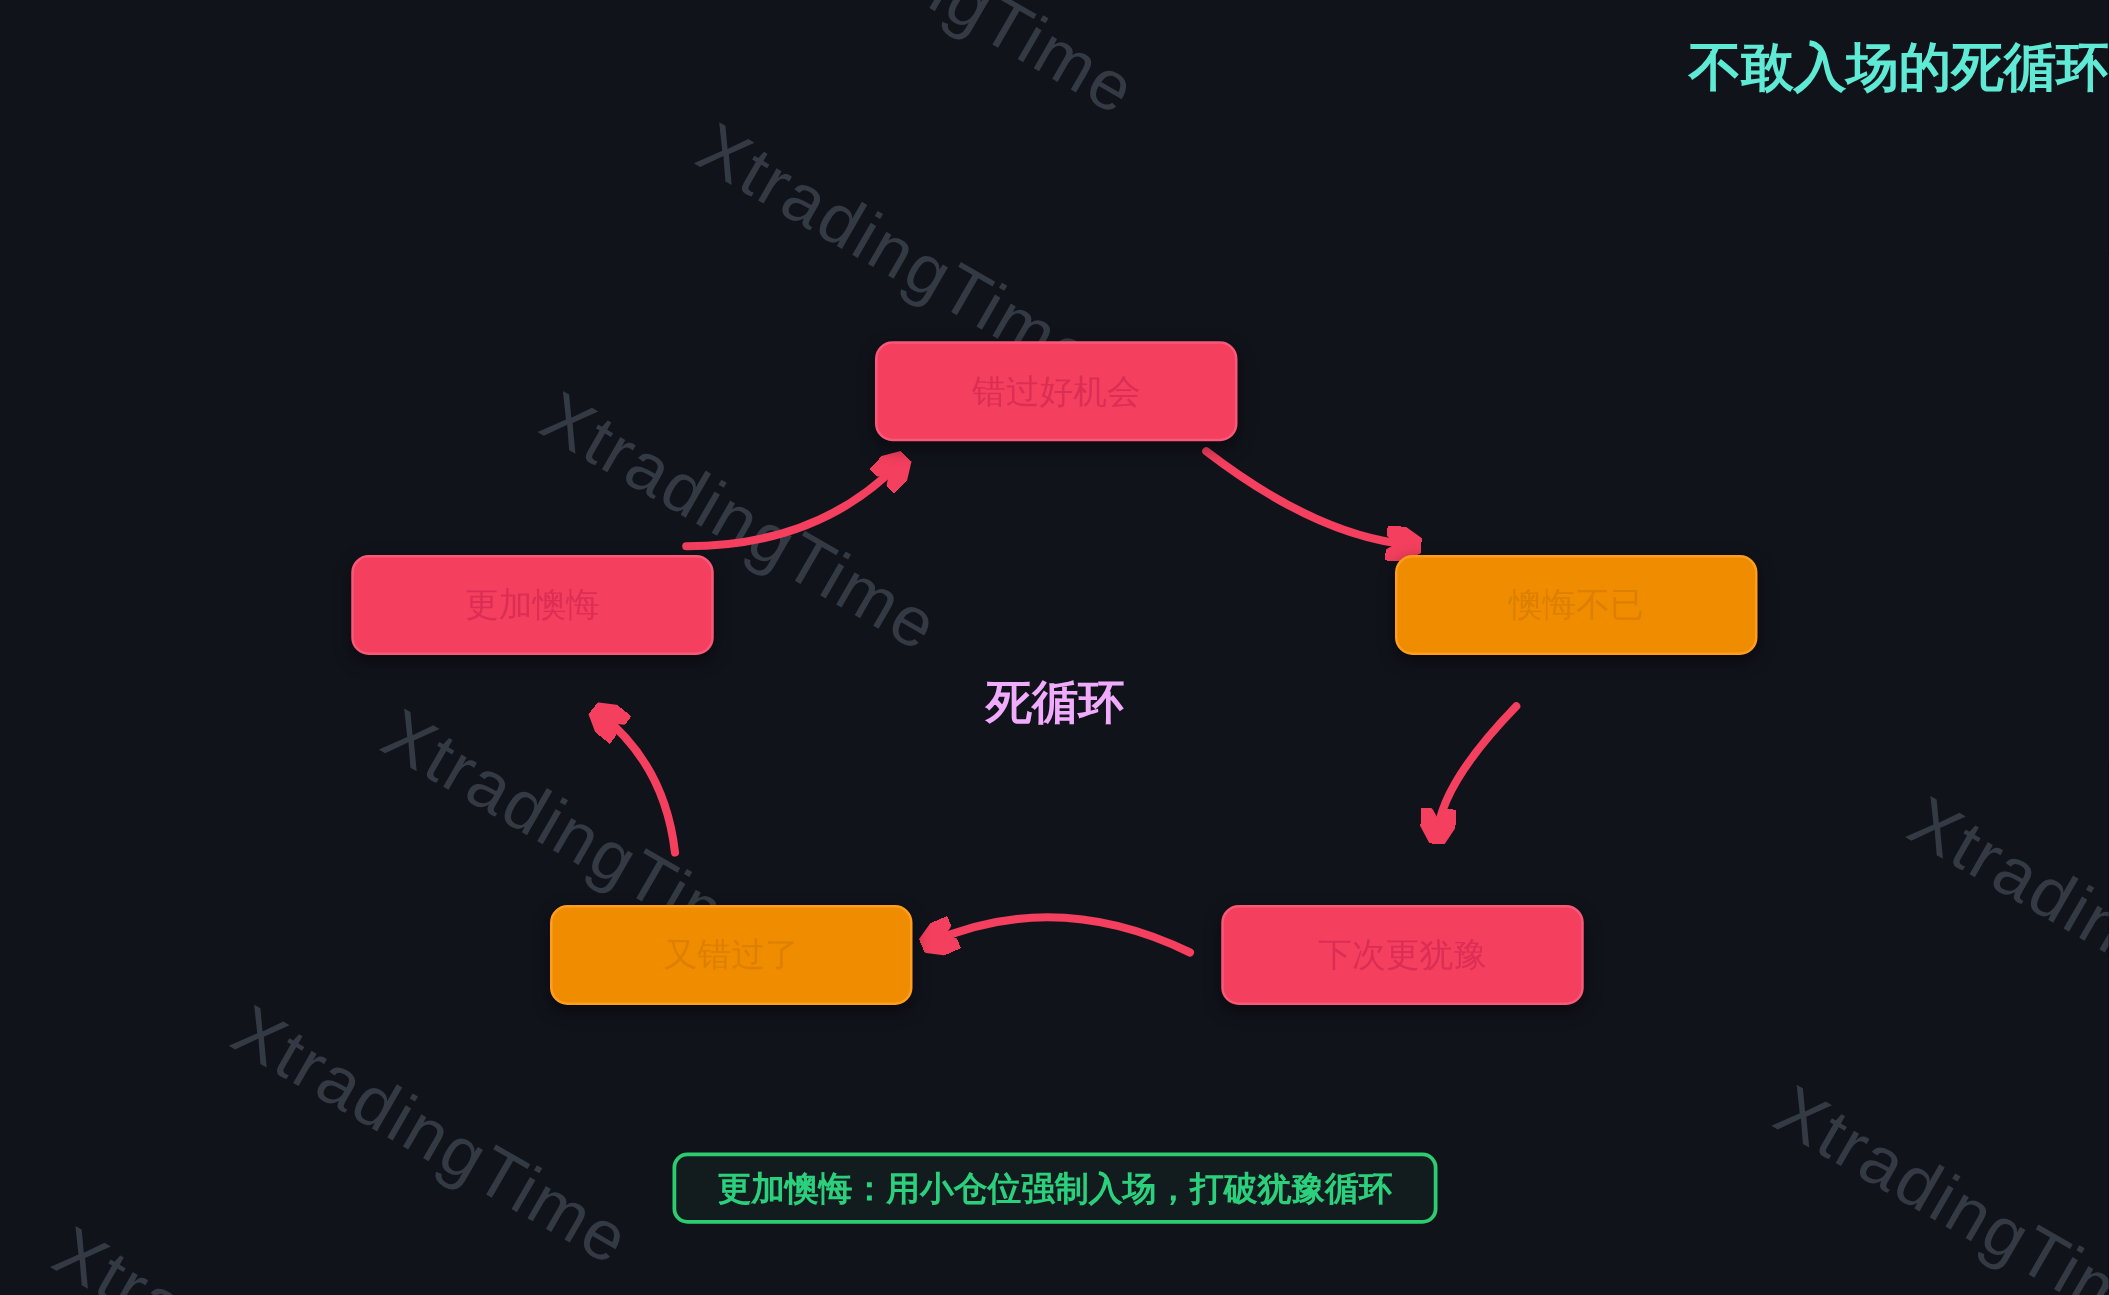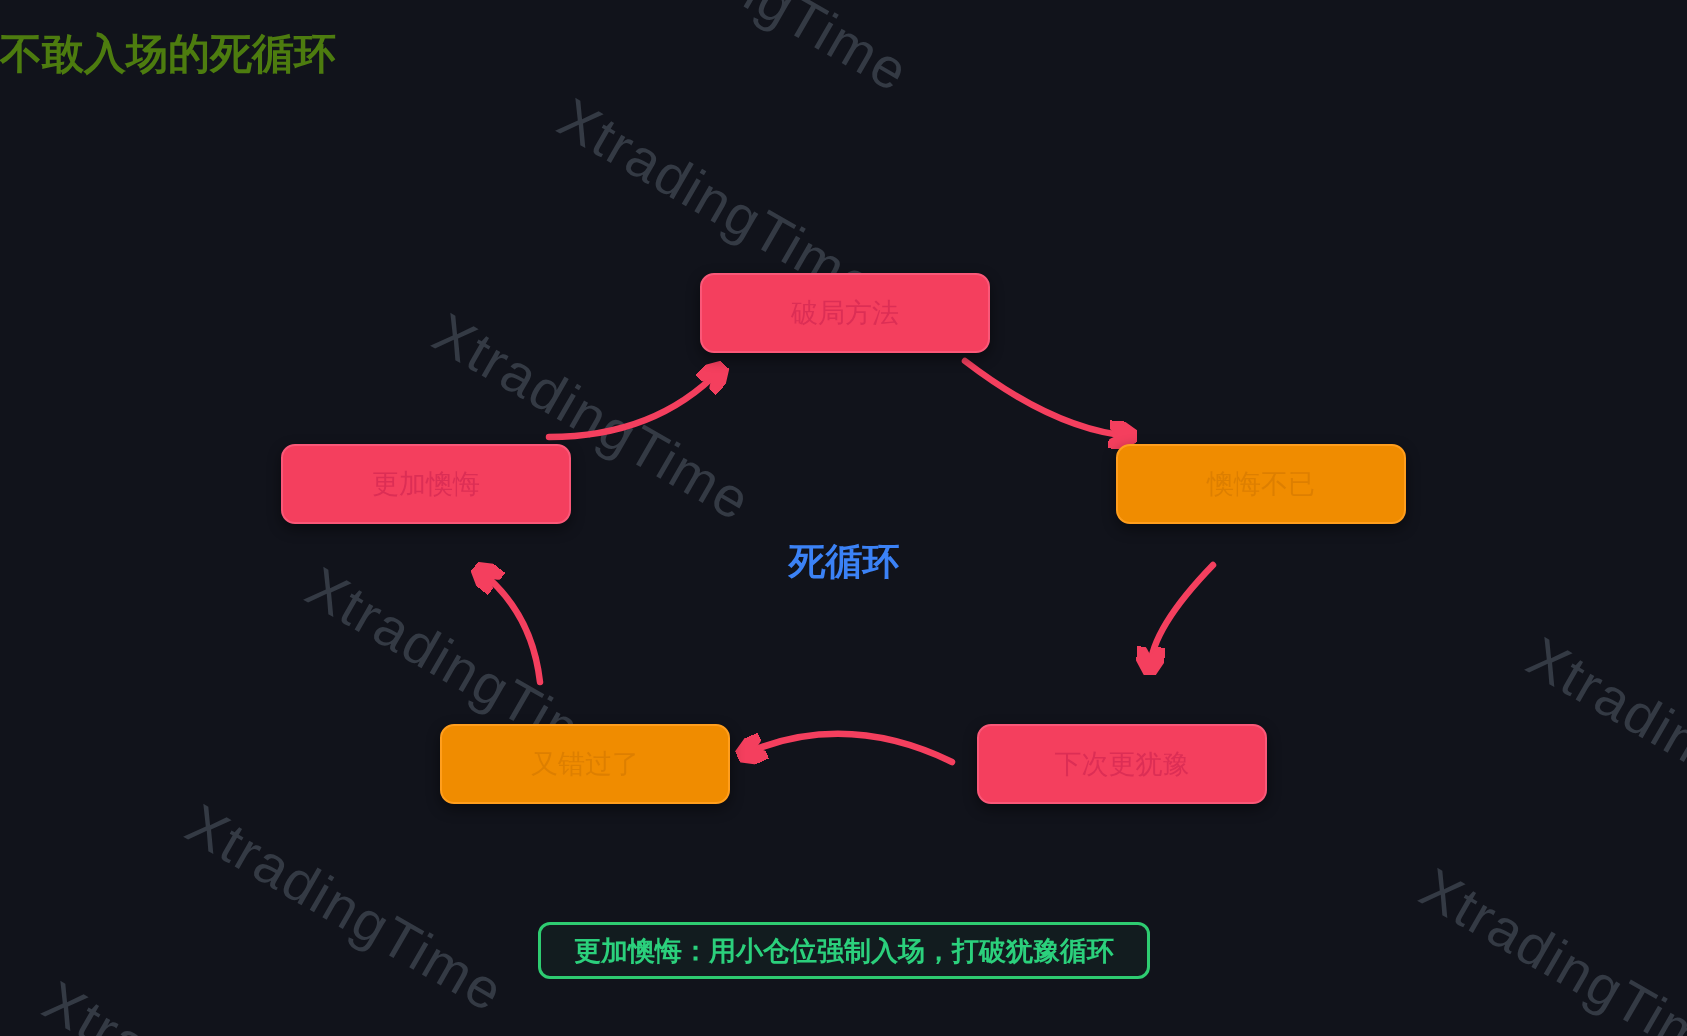--- a/index.html
+++ b/index.html
@@ -27,24 +27,24 @@
   .wm.w3{left:613px;top:-129px;}
   .wm.w4{left:328px;top:554px;}
   .wm.w5{left:208px;top:791px;}
   .wm.w6{left:65px;top:968px;}
   .wm.w7{left:1549px;top:624px;}
   .wm.w8{left:1442px;top:855px;}
   
   .title{
     position:absolute;
     left:0;right:0;top:26px;
-    text-align:left;
+    text-align:right;
     font-size:42px;
     font-weight:700;
-    color:#4d7c0f;
+    color:#5eead4;
     z-index:5;
   }
   
   .arrows{
     position:absolute;left:0;top:0;
     z-index:2;
     pointer-events:none;
   }
   .arrows path{
     fill:none;
@@ -79,21 +79,21 @@
   .node.n-left{left:281px;top:444px;}
   .node.n-bottom-right{left:956px;top:724px;margin-left:21px;}
   .node.n-bottom-left{left:440px;top:724px;}
   
   .center-label{
     position:absolute;
     left:844px;top:562px;
     transform:translate(-50%,-50%);
     font-size:37px;
     font-weight:600;
-    color:#3b82f6;
+    color:#f0abfc;
     z-index:2;
   }
   
   .solution{
     position:absolute;
     left:538px;top:922px;
     width:612px;height:57px;
     box-sizing:border-box;
     border:3px solid #2ecc71;
     border-radius:12px;
@@ -131,21 +131,21 @@
       </marker>
     </defs>
     <path d="M 549 437 Q 655 437 720 370" marker-end="url(#ah)"></path>
     <path d="M 965 361 Q 1055 430 1130 436" marker-end="url(#ah)"></path>
     <path d="M 1213 565 Q 1152 628 1150 668" marker-end="url(#ah)"></path>
     <path d="M 952 762 Q 845 710 744 754" marker-end="url(#ah)"></path>
     <path d="M 540 682 Q 532 612 480 571" marker-end="url(#ah)"></path>
   </svg>
 
   <div class="node pink n-top">
-    <span>破局方法</span>
+    <span>错过好机会</span>
   </div>
   <div class="node orange n-right">
     <span>懊悔不已</span>
   </div>
   <div class="node pink n-bottom-right">
     <span>下次更犹豫</span>
   </div>
   <div class="node orange n-bottom-left">
     <span>又错过了</span>
   </div>

